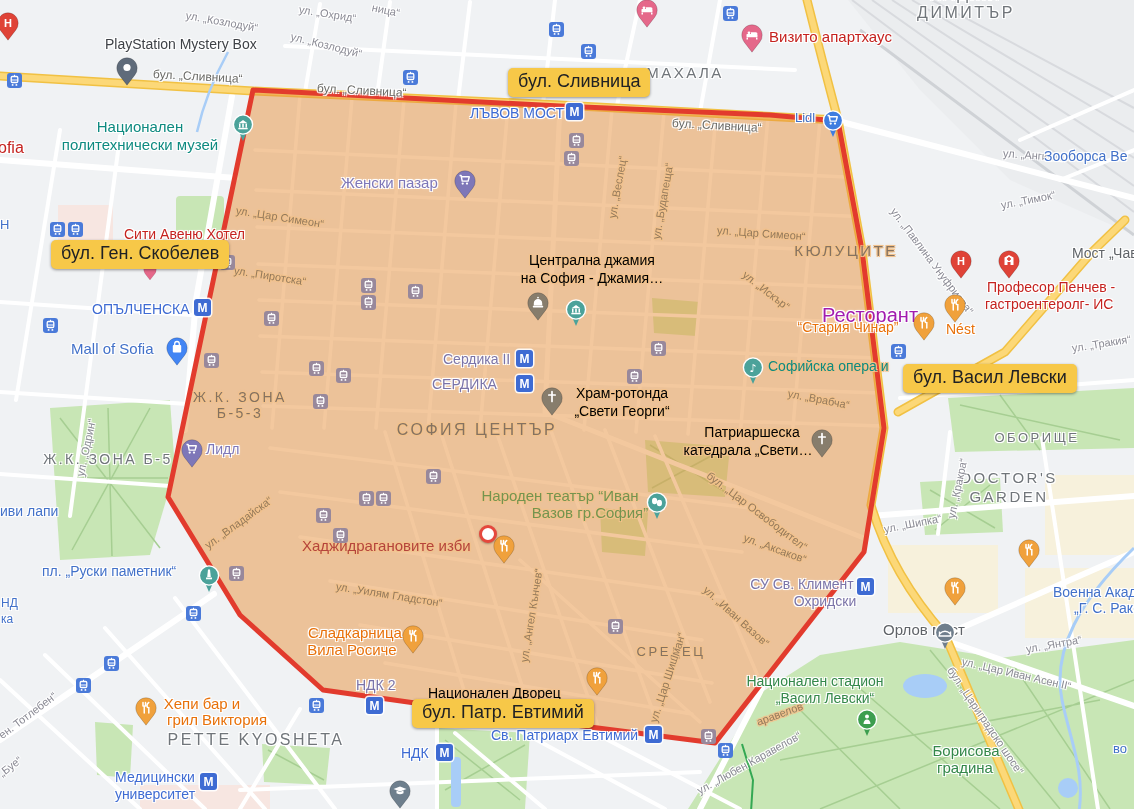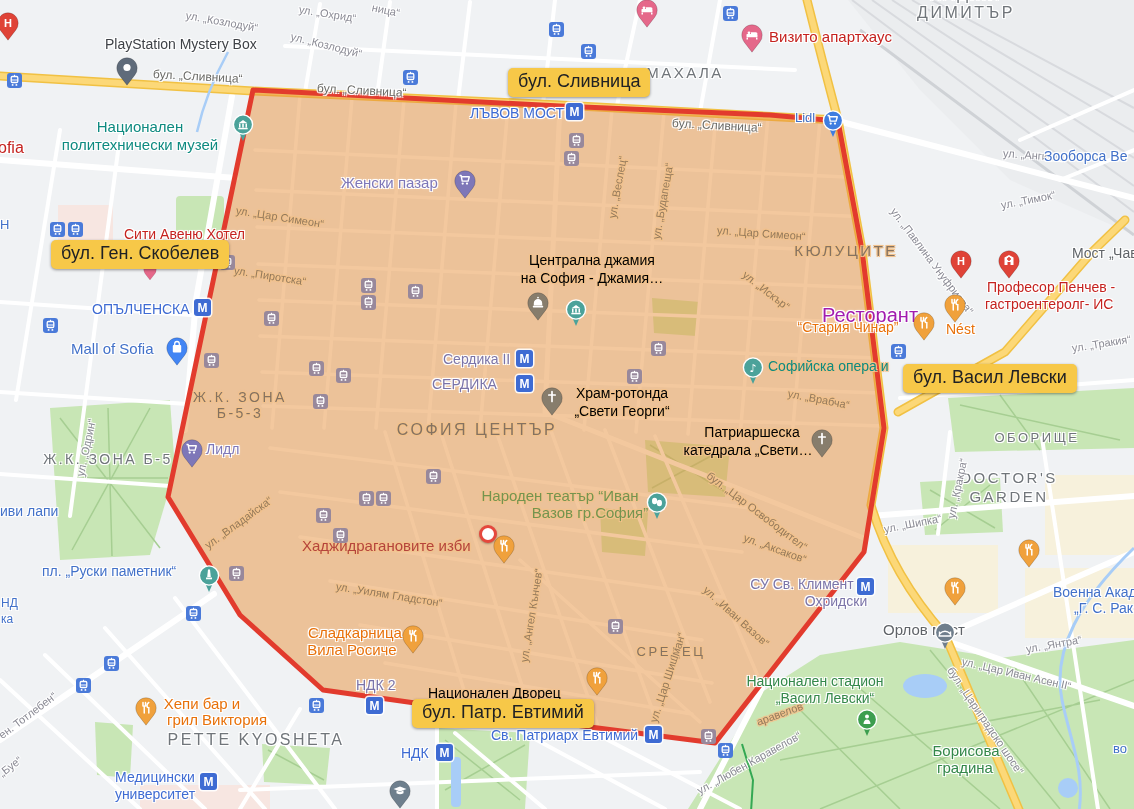--- a/index.html
+++ b/index.html
@@ -224,21 +224,21 @@
       <div class="lbl metro-t hw" style="left: 401px; top: 746px; font-size: 14px; color: rgb(62, 107, 211);">НДК</div>
       <div class="mi" style="left: 436px; top: 744px; background: rgb(62, 107, 211);">M</div>
       <div class="lbl metro-t hw" style="left: 356px; top: 678px; font-size: 14px; color: rgb(123, 116, 168);">НДК 2</div>
       <div class="mi" style="left: 366px; top: 697px; background: rgb(62, 107, 211);">M</div>
       <div class="lbl metro-t hw" style="left: 491px; top: 728px; font-size: 14px; color: rgb(62, 107, 211);">Св. Патриарх Евтимий</div>
       <div class="mi" style="left: 645px; top: 726px; background: rgb(62, 107, 211);">M</div>
       <div class="lbl metro-t hw" style="left: 155px; top: 770px; font-size: 14px; color: rgb(62, 107, 211); transform: translateX(-50%);">Медицински</div>
       <div class="lbl metro-t hw" style="left: 155px; top: 787px; font-size: 14px; color: rgb(62, 107, 211); transform: translateX(-50%);">университет</div>
       <div class="mi" style="left: 200px; top: 773px; background: rgb(62, 107, 211);">M</div>
       <div class="lbl metro-t hw" style="left: 802px; top: 577px; font-size: 14px; color: rgb(123, 116, 168); transform: translateX(-50%);">СУ Св. Климент</div>
-      <div class="lbl metro-t hw" style="left: 825px; top: 594px; font-size: 14px; color: rgb(123, 116, 168); transform: translateX(-50%); margin-left: 11px;">Охридски</div>
+      <div class="lbl metro-t hw" style="left: 825px; top: 594px; font-size: 14px; color: rgb(123, 116, 168); transform: translateX(-50%);">Охридски</div>
       <div class="mi" style="left: 857px; top: 578px; background: rgb(62, 107, 211);">M</div>
       <div class="lbl poi hw" style="left: 105px; top: 37px; font-size: 14px; color: rgb(63, 66, 71);">PlayStation Mystery Box</div>
       <div class="lbl poi hw" style="left: 140px; top: 119px; font-size: 15px; color: rgb(14, 138, 128); transform: translateX(-50%);">Национален</div>
       <div class="lbl poi hw" style="left: 140px; top: 137px; font-size: 15px; color: rgb(14, 138, 128); transform: translateX(-50%);">политехнически музей</div>
       <div class="lbl poi hw" style="left: 341px; top: 175px; font-size: 15px; color: rgb(126, 119, 184);">Женски пазар</div>
       <div class="lbl poi hw" style="left: 769px; top: 29px; font-size: 15px; color: rgb(197, 34, 31);">Визито апартхаус</div>
       <div class="lbl poi hw" style="left: 124px; top: 227px; font-size: 14px; color: rgb(197, 34, 31); text-align: center;">Сити Авеню Хотел</div>
       <div class="lbl poi hw" style="left: 71px; top: 341px; font-size: 15px; color: rgb(66, 113, 201);">Mall of Sofia</div>
       <div class="lbl poi hw" style="left: 206px; top: 442px; font-size: 14px; color: rgb(126, 119, 184);">Лидл</div>
       <div class="lbl poi hw" style="left: 795px; top: 111px; font-size: 13px; color: rgb(66, 113, 201);">Lidl</div>

